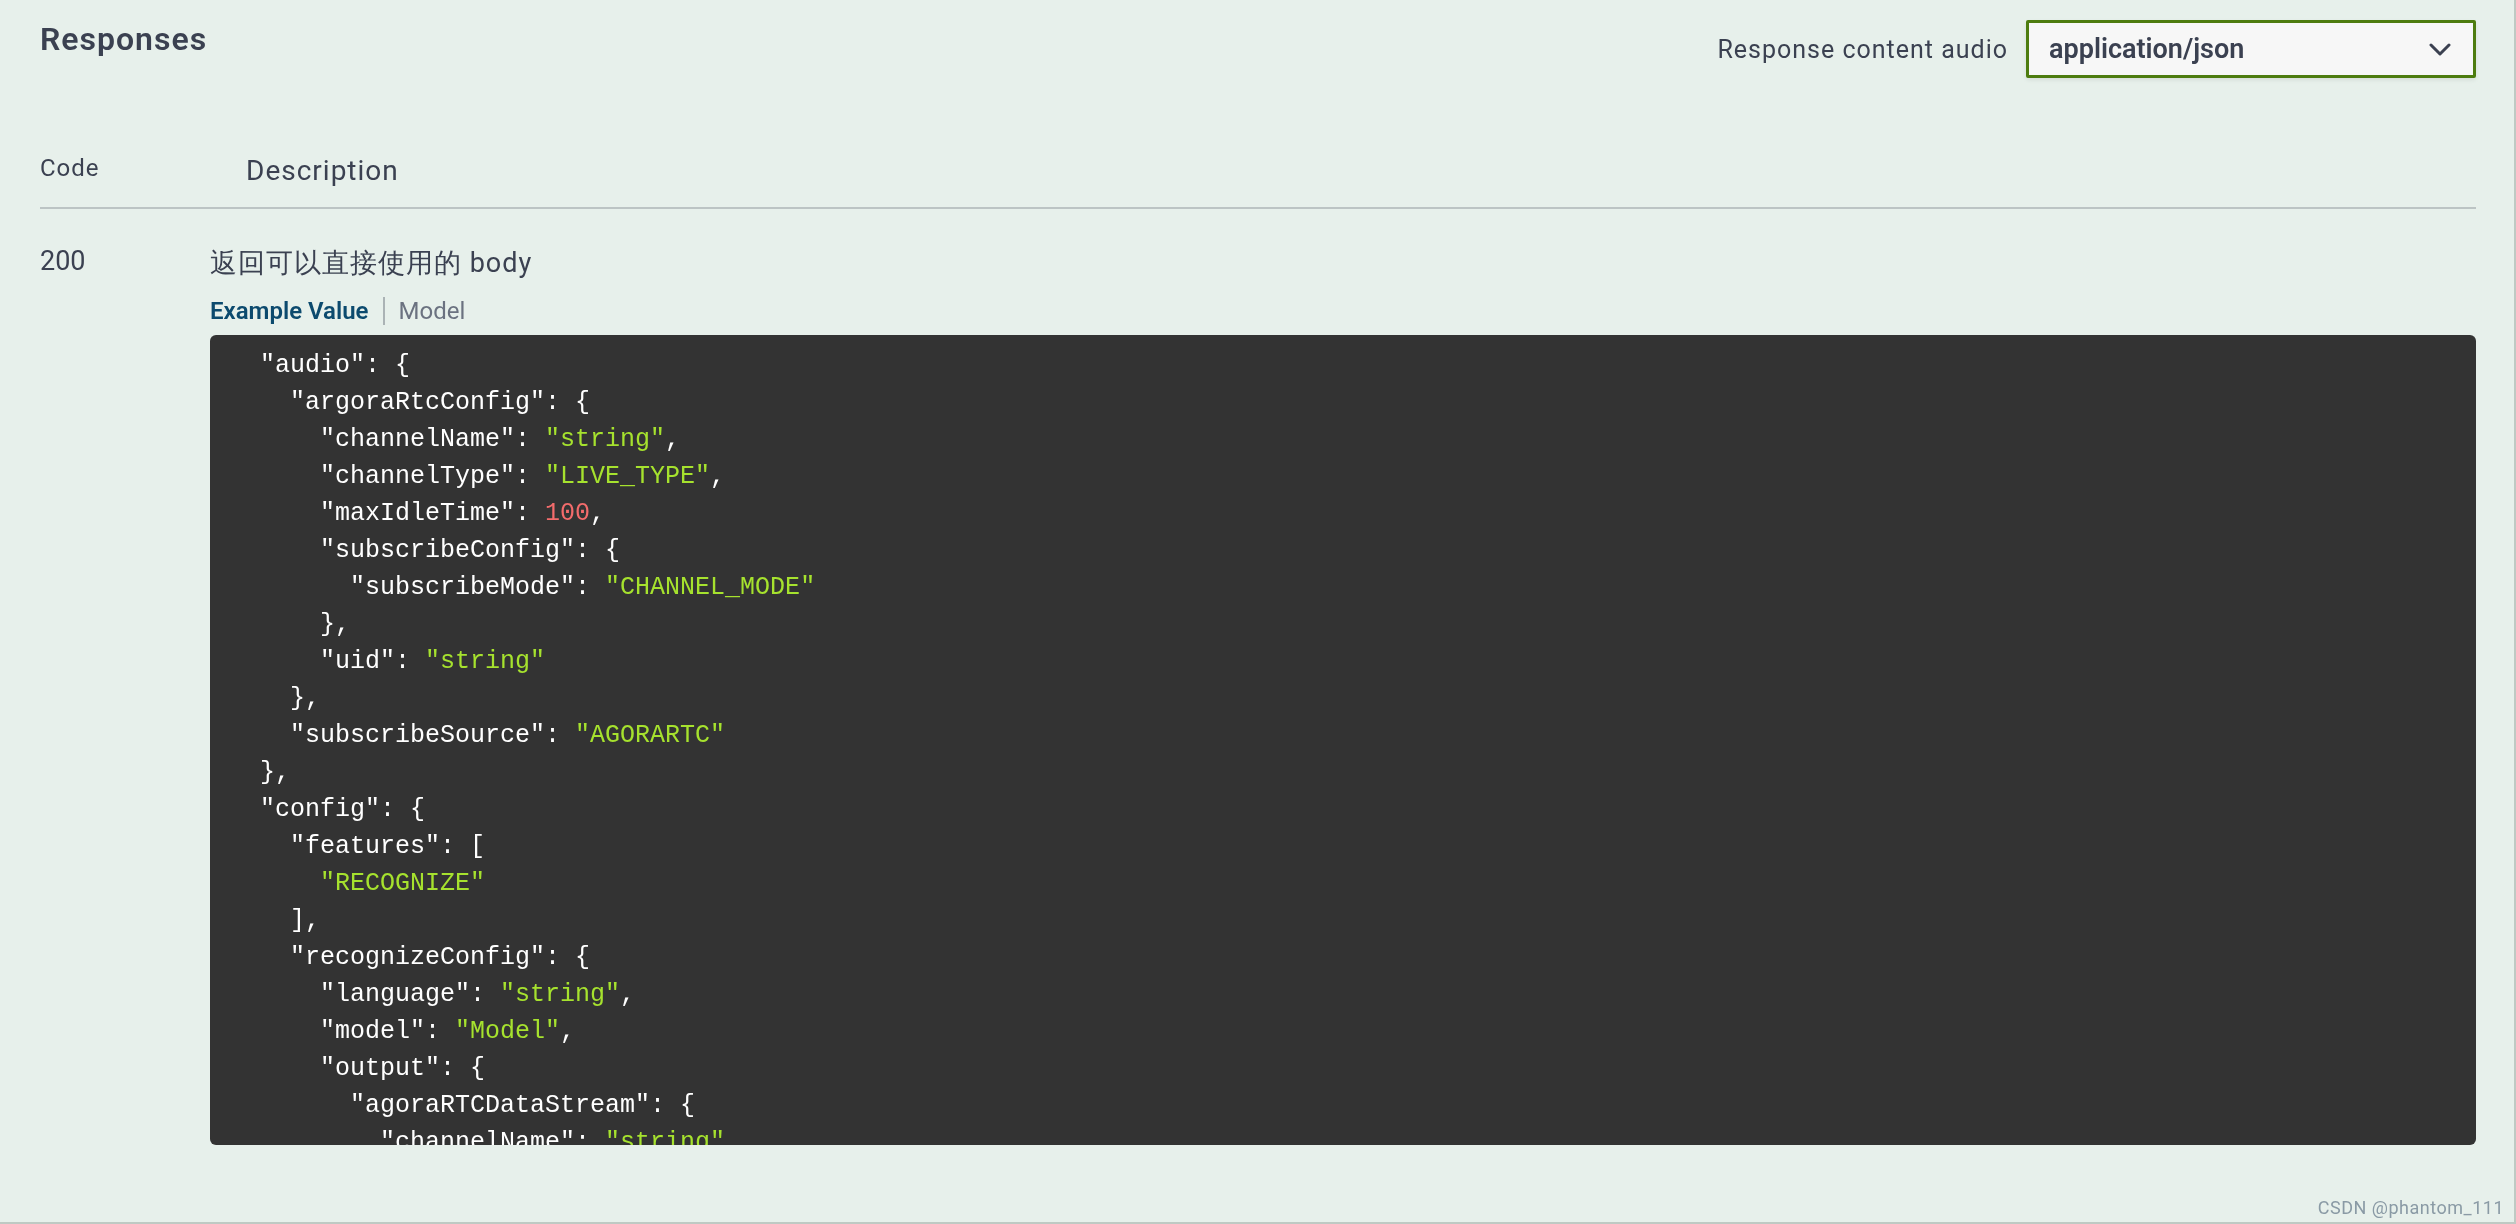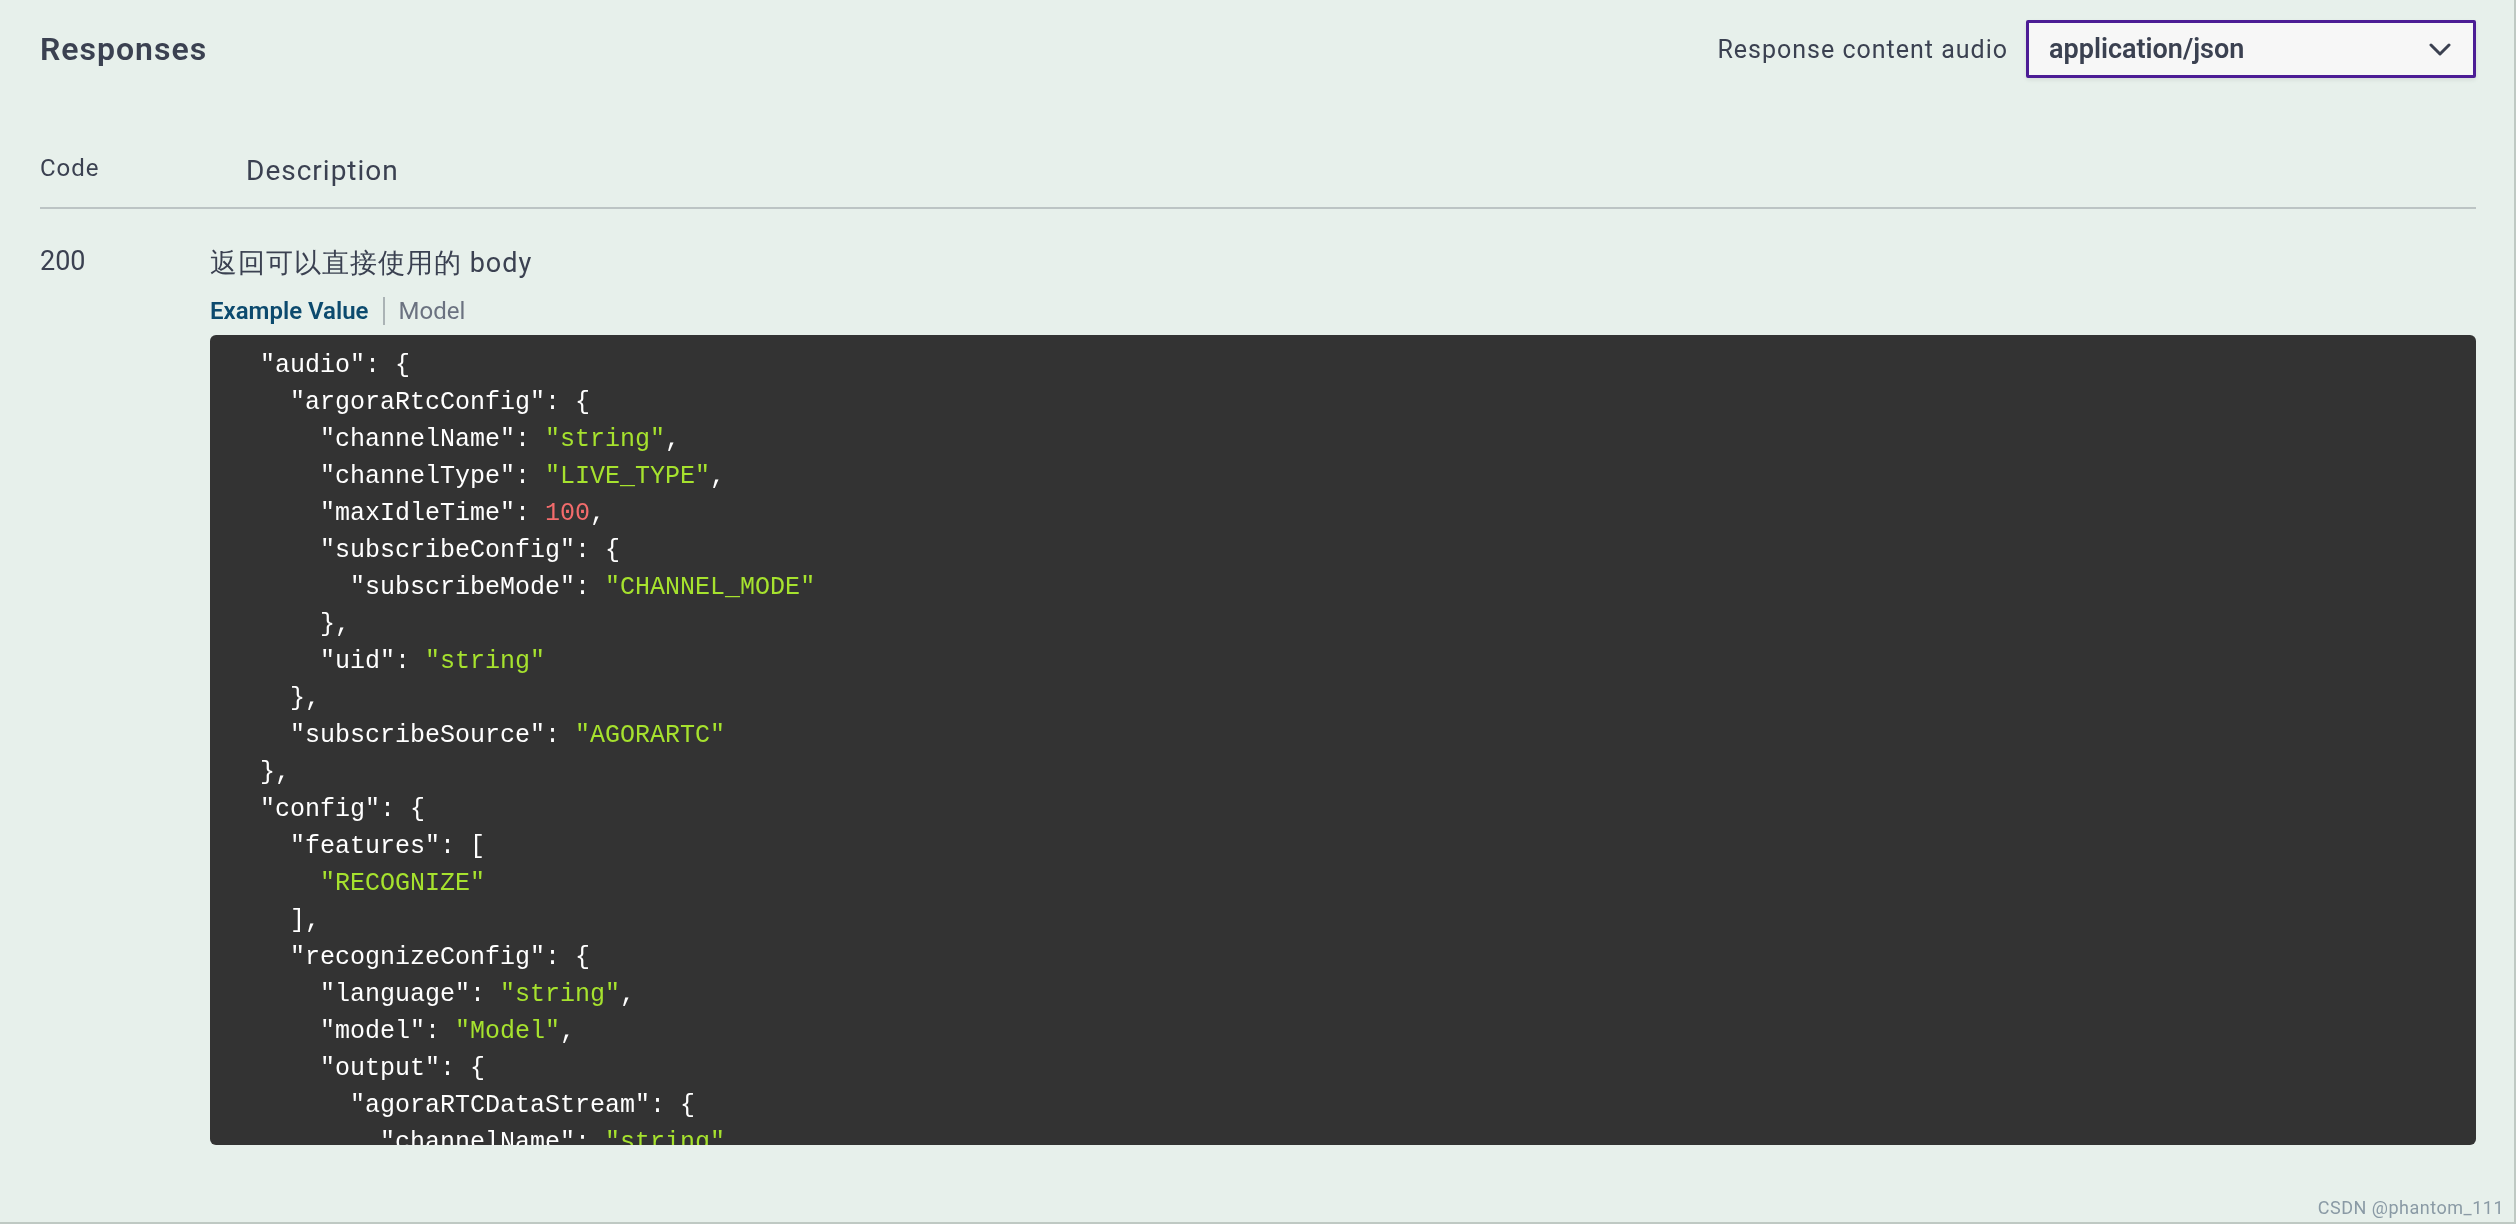--- a/index.html
+++ b/index.html
@@ -12,21 +12,20 @@
       overflow: hidden;
       position: relative;
     }
     .container {
       padding: 20px 40px;
       height: 100%;
     }
     .header-row {
       display: flex;
       justify-content: space-between;
-      align-items: center;
       margin-bottom: 30px;
       padding-bottom: 28px;
     }
     .responses-title {
       font-size: 32px;
       font-weight: 600;
       letter-spacing: 1px;
       color: #3b4151;
     }
     .content-type-group {
@@ -34,21 +33,21 @@
       align-items: center;
       gap: 18px;
     }
     .content-type-label {
       font-size: 25px;
       letter-spacing: 1px;
       color: #3b4151;
     }
     .content-type-select {
       position: relative;
-      border: 3px solid #4c1d95;
+      border: 3px solid #4d7c0f;
       background: #f7f7f7;
       padding: 10px 60px 10px 20px;
       font-size: 27px;
       font-weight: 600;
       color: #3b4151;
       min-width: 450px;
       cursor: pointer;
       border-radius: 2px;
       box-shadow: 0 2px 4px rgba(0,0,0,0.08);
     }

